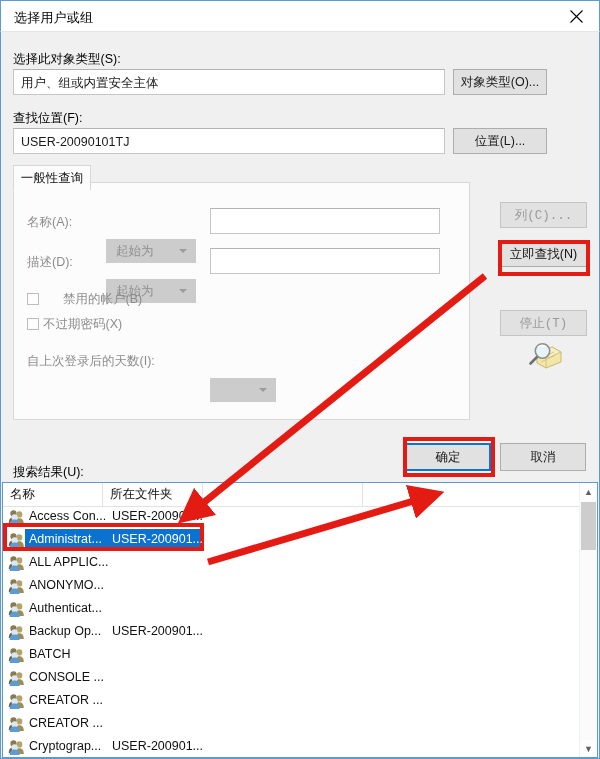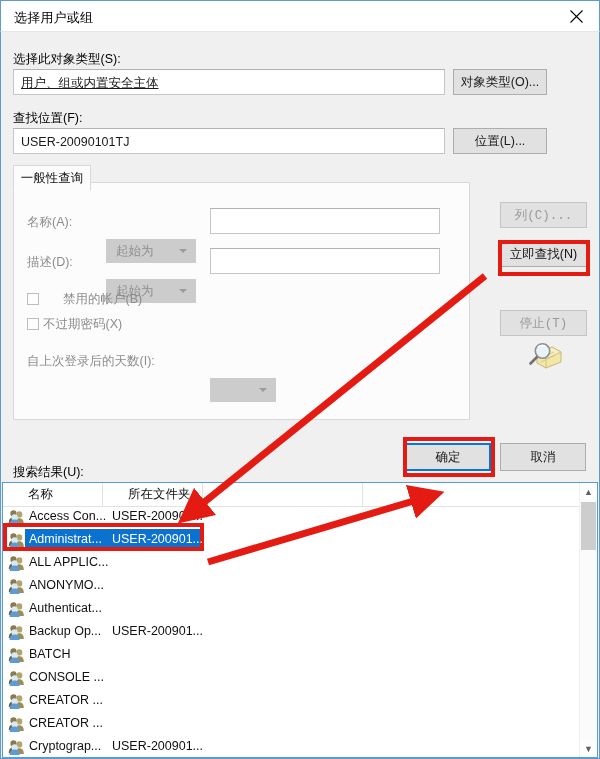--- a/index.html
+++ b/index.html
@@ -183,21 +183,21 @@
     border-bottom: 1px solid #e2e2e2;
   }
   .lv-col {
     position: absolute;
     top: 0;
     height: 23px;
     font-size: 12.5px;
     color: #111;
     display: flex;
     align-items: center;
-    padding-left: 25px;
+    padding-left: 7px;
     box-sizing: border-box;
     border-right: 1px solid #e2e2e2;
     cursor: default;
     white-space: nowrap;
   }
   .lv-row {
     position: absolute;
     left: 0;
     height: 23px;
     width: 100%;
@@ -282,21 +282,21 @@
       <svg width="13" height="13" viewBox="0 0 13 13">
         <line x1="0.5" y1="0.5" x2="12.5" y2="12.5" stroke="#000" stroke-width="1.1"></line>
         <line x1="12.5" y1="0.5" x2="0.5" y2="12.5" stroke="#000" stroke-width="1.1"></line>
       </svg>
     </div>
   </div>
 
   <div class="dlg-body">
 
     <div class="lbl" style="left:12px; top:19px;">选择此对象类型(S):</div>
-    <div class="txtbox" style="left:12px; top:37px; width:432px; height:26px;text-decoration:underline;">用户、组或内置安全主体</div>
+    <div class="txtbox" style="left:12px; top:37px; width:432px; height:26px;">用户、组或内置安全主体</div>
     <div class="btn plain" style="left:452px; top:37px; width:94px; height:26px;">对象类型(O)...</div>
 
     <div class="lbl" style="left:12px; top:78px;">查找位置(F):</div>
     <div class="txtbox" style="left:12px; top:96px; width:432px; height:26px;">USER-20090101TJ</div>
     <div class="btn plain" style="left:452px; top:96px; width:94px; height:26px;">位置(L)...</div>
 
     <div class="tab-panel" style="left:12px; top:150px; width:457px; height:238px;"></div>
     <div class="tab" style="left:12px; top:133px; width:78px; height:26px;">一般性查询</div>
 
     <div class="lbl dim" style="left:26px; top:182px;">名称(A):</div>

